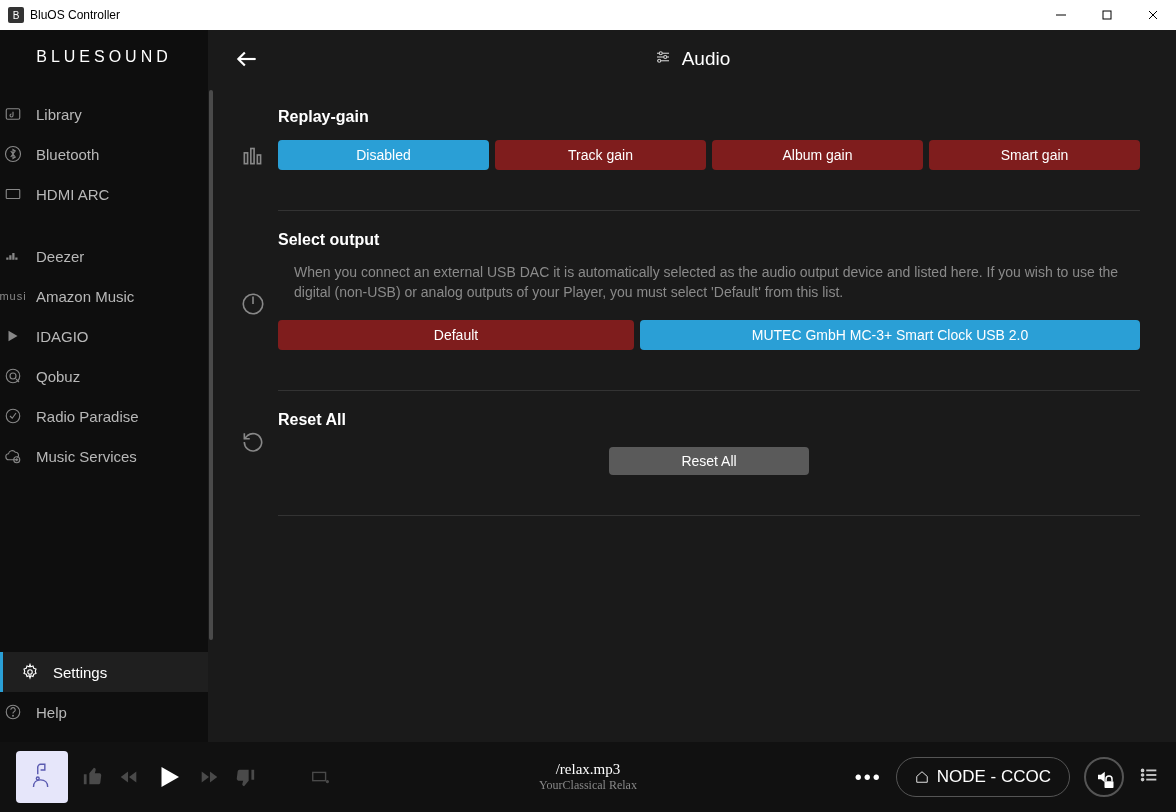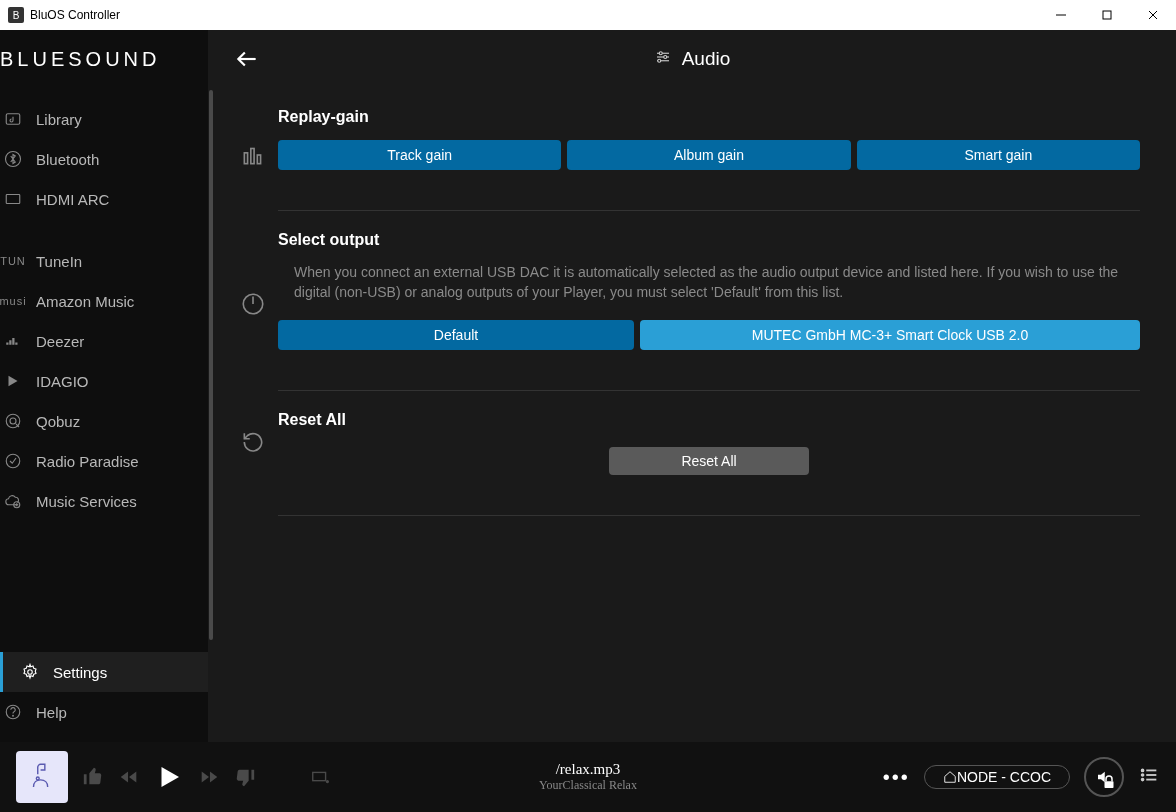--- a/index.html
+++ b/index.html
@@ -8,21 +8,21 @@
   
   .titlebar { height:30px; background:#fff; color:#000; display:flex; align-items:center; padding-left:8px; font-size:12px; flex-shrink:0; }
   .titlebar .app-icon { width:16px; height:16px; background:#333; color:#fff; display:flex; align-items:center; justify-content:center; font-size:10px; border-radius:2px; margin-right:6px; }
   .titlebar .spacer { flex:1; }
   .titlebar .win-btn { width:46px; height:30px; display:flex; align-items:center; justify-content:center; color:#000; font-size:12px; }
   .titlebar .win-btn svg { width:10px; height:10px; }
   
   .content { flex:1; display:flex; min-height:0; }
   
   .sidebar { width:208px; background:#0e0e0e; display:flex; flex-direction:column; padding-top:18px; flex-shrink:0; }
-  .logo { text-align:left; letter-spacing:4px; font-size:20px; color:#fff; font-weight:300; margin-bottom:28px; }
+  .logo { text-align:center; letter-spacing:4px; font-size:16px; color:#fff; font-weight:300; margin-bottom:28px; }
   .nav-group { margin-bottom:22px; }
   .nav-item { display:flex; align-items:center; height:40px; font-size:15px; color:#b8b8b8; cursor:pointer; }
   .nav-item.active { background:#1f1f1f; border-left:3px solid #2a9fd6; padding-left:14px; color:#fff; }
   .nav-ico { width:26px; display:flex; align-items:center; justify-content:center; margin-right:10px; color:#888; }
   .nav-ico svg { width:18px; height:18px; }
   .nav-item.active .nav-ico { color:#fff; }
   .nav-txt { font-size:11px; letter-spacing:1px; }
   .nav-bottom { margin-top:auto; margin-bottom:10px; }
   
   .main { flex:1; background:#1a1a1a; display:flex; flex-direction:column; position:relative; min-height:0; }
@@ -35,38 +35,38 @@
   .header-title .sliders-ico svg { width:18px; height:18px; color:#ccc; }
   .header-title span { font-size:19px; color:#fff; }
   .sections { padding:20px 36px 20px 20px; overflow:hidden; }
   .section { display:flex; margin-bottom:40px; }
   .section-icon { width:50px; display:flex; align-items:flex-start; justify-content:center; color:#888; padding-top:34px; flex-shrink:0;}
   .section-icon svg { width:26px; height:26px; }
   .section-body { flex:1; }
   .section-title { font-size:16px; color:#fff; margin-bottom:14px; font-weight:700;}
   .section-desc { font-size:14px; color:#8a8a8a; line-height:1.4; margin-bottom:18px; padding-left:16px;}
   .seg { display:flex; gap:6px; }
-  .seg button { flex:1; height:30px; border:none; border-radius:4px; background:#0369a1; color:#fff; font-size:14px; cursor:pointer; font-family:inherit;}
+  .seg button { flex:1; height:30px; border:none; border-radius:4px; background:#7f1d1d; color:#fff; font-size:14px; cursor:pointer; font-family:inherit;}
   .seg button.sel { background:#2a9fd6; }
   .divider { border-top:1px solid #333; margin:0 0 0 50px;}
   .reset-wrap { display:flex; justify-content:center; margin-top:18px;}
   .reset-btn { width:200px; height:28px; background:#5a5a5a; border:none; border-radius:4px; color:#fff; font-size:14px; cursor:pointer;font-family:inherit;}
   
   .footer { height:70px; background:#111; display:flex; align-items:center; padding:0 16px; flex-shrink:0; gap:14px; }
   .art { width:52px; height:52px; background:#e6e6fa; border-radius:4px; display:flex; align-items:center; justify-content:center; }
   .art svg { width:34px; height:34px; color:#5a5ab0;}
   .fb { color:#4a4a4a; display:flex; align-items:center; }
   .fb.on { color:#fff; }
   .fb svg { width:22px; height:22px; }
   .play svg { width:30px; height:30px; }
   .track { position:absolute; left:50%; transform:translateX(-50%); text-align:center;font-family:Liberation Serif, serif; }
   .track .t1 { color:#fff; font-size:15px; }
   .track .t2 { color:#888; font-size:12px; }
   .dots { color:#fff; font-size:20px; letter-spacing:2px; margin-left:auto; }
-  .dev-pill { border:1px solid #555; border-radius:20px; height:24px; padding:0 18px; display:flex; align-items:center; color:#fff; font-size:14px;}
+  .dev-pill { border:1px solid #555; border-radius:20px; height:40px; padding:0 18px; display:flex; align-items:center; gap:8px; color:#fff; font-size:17px;}
   .dev-pill svg{width:14px;height:14px;}
   .vol-btn { width:40px; height:40px; border:2px solid #555; border-radius:50%; display:flex; align-items:center; justify-content:center; color:#fff; position:relative;}
   .vol-btn svg { width:18px; height:18px; }
   .lock-over { position:absolute; right:4px; bottom:4px; width:10px; height:10px;}
   .menu-lines svg{width:22px;height:22px;color:#ccc;}
 </style>
 </head>
 <body>
 
 <div class="window">
@@ -123,40 +123,34 @@
                 <rect x="3" y="6" width="18" height="12" rx="1"></rect>
               </svg>
             </span>
           <span>HDMI ARC</span>
         </div>
       </div>
 
       <div class="nav-group">
         <div class="nav-item">
           <span class="nav-ico">
-              <span class="nav-txt">TUN</span>
-            </span>
-          <span>TuneIn</span>
-        </div>
-        <div class="nav-item">
-          <span class="nav-ico">
-              <span class="nav-txt">musi</span>
-            </span>
-          <span>Amazon Music</span>
-        </div>
-        <div class="nav-item">
-          <span class="nav-ico">
               <svg viewBox="0 0 24 24" fill="currentColor">
                 <rect x="3" y="14" width="3" height="3"></rect>
                 <rect x="7" y="11" width="3" height="6"></rect>
                 <rect x="11" y="8" width="3" height="9"></rect>
                 <rect x="15" y="14" width="3" height="3"></rect>
               </svg>
             </span>
           <span>Deezer</span>
+        </div>
+        <div class="nav-item">
+          <span class="nav-ico">
+              <span class="nav-txt">musi</span>
+            </span>
+          <span>Amazon Music</span>
         </div>
         <div class="nav-item">
           <span class="nav-ico">
               <svg viewBox="0 0 24 24" fill="currentColor">
                 <polygon points="6,5 18,12 6,19"></polygon>
               </svg>
             </span>
           <span>IDAGIO</span>
         </div>
         <div class="nav-item">
@@ -245,20 +239,21 @@
           <div class="section-icon">
             <svg viewBox="0 0 24 24" fill="none" stroke="currentColor" stroke-width="1.5">
                 <rect x="4" y="10" width="3" height="10"></rect>
                 <rect x="10" y="6" width="3" height="14"></rect>
                 <rect x="16" y="12" width="3" height="8"></rect>
               </svg>
           </div>
           <div class="section-body">
             <div class="section-title">Replay-gain</div>
             <div class="seg">
+              <button class="sel">Disabled</button>
               <button>Track gain</button>
               <button>Album gain</button>
               <button>Smart gain</button>
             </div>
           </div>
         </div>
         <div class="divider"></div>
 
         <div class="section" style="margin-top:20px;">
           <div class="section-icon" style="padding-top:60px">

